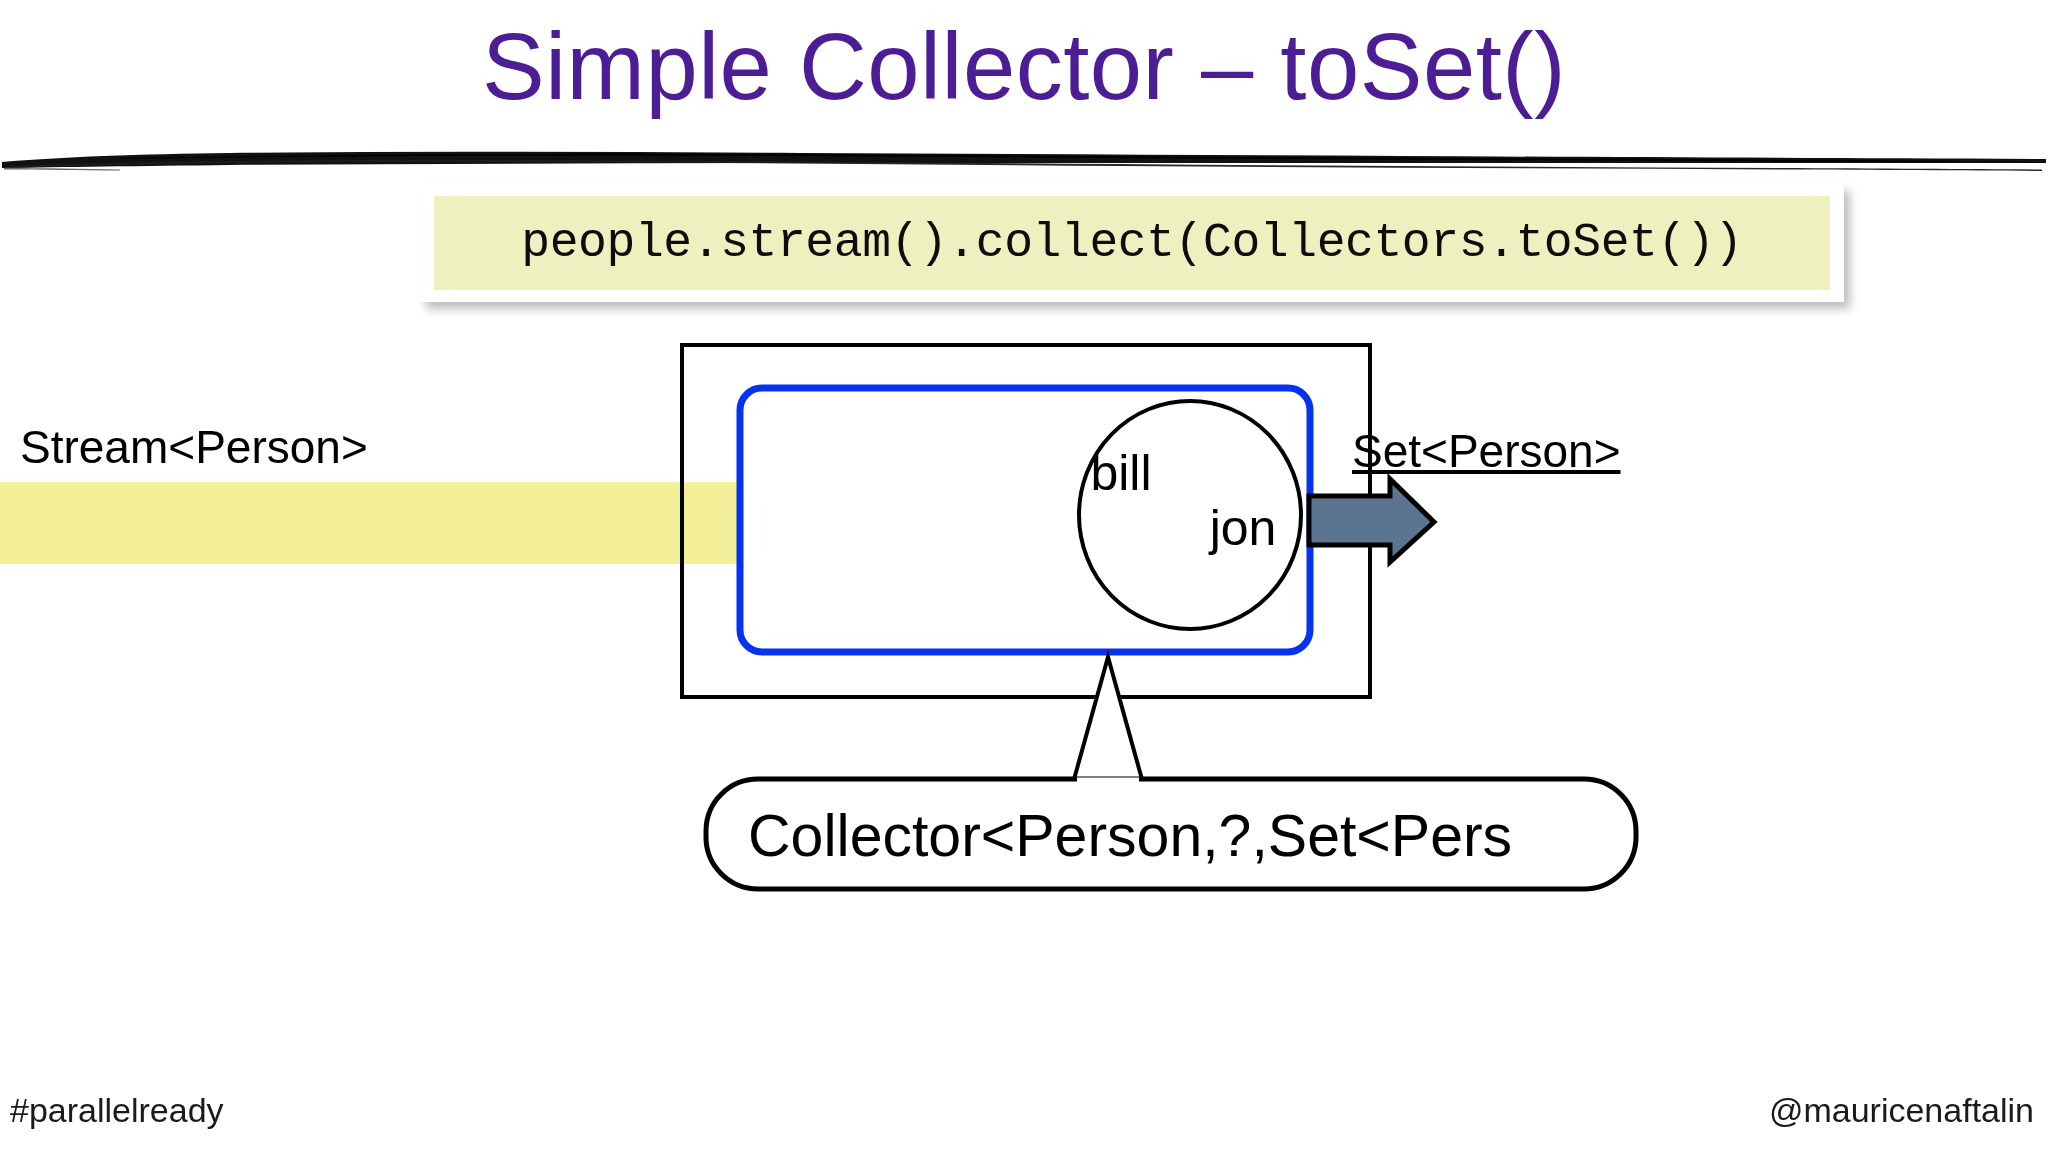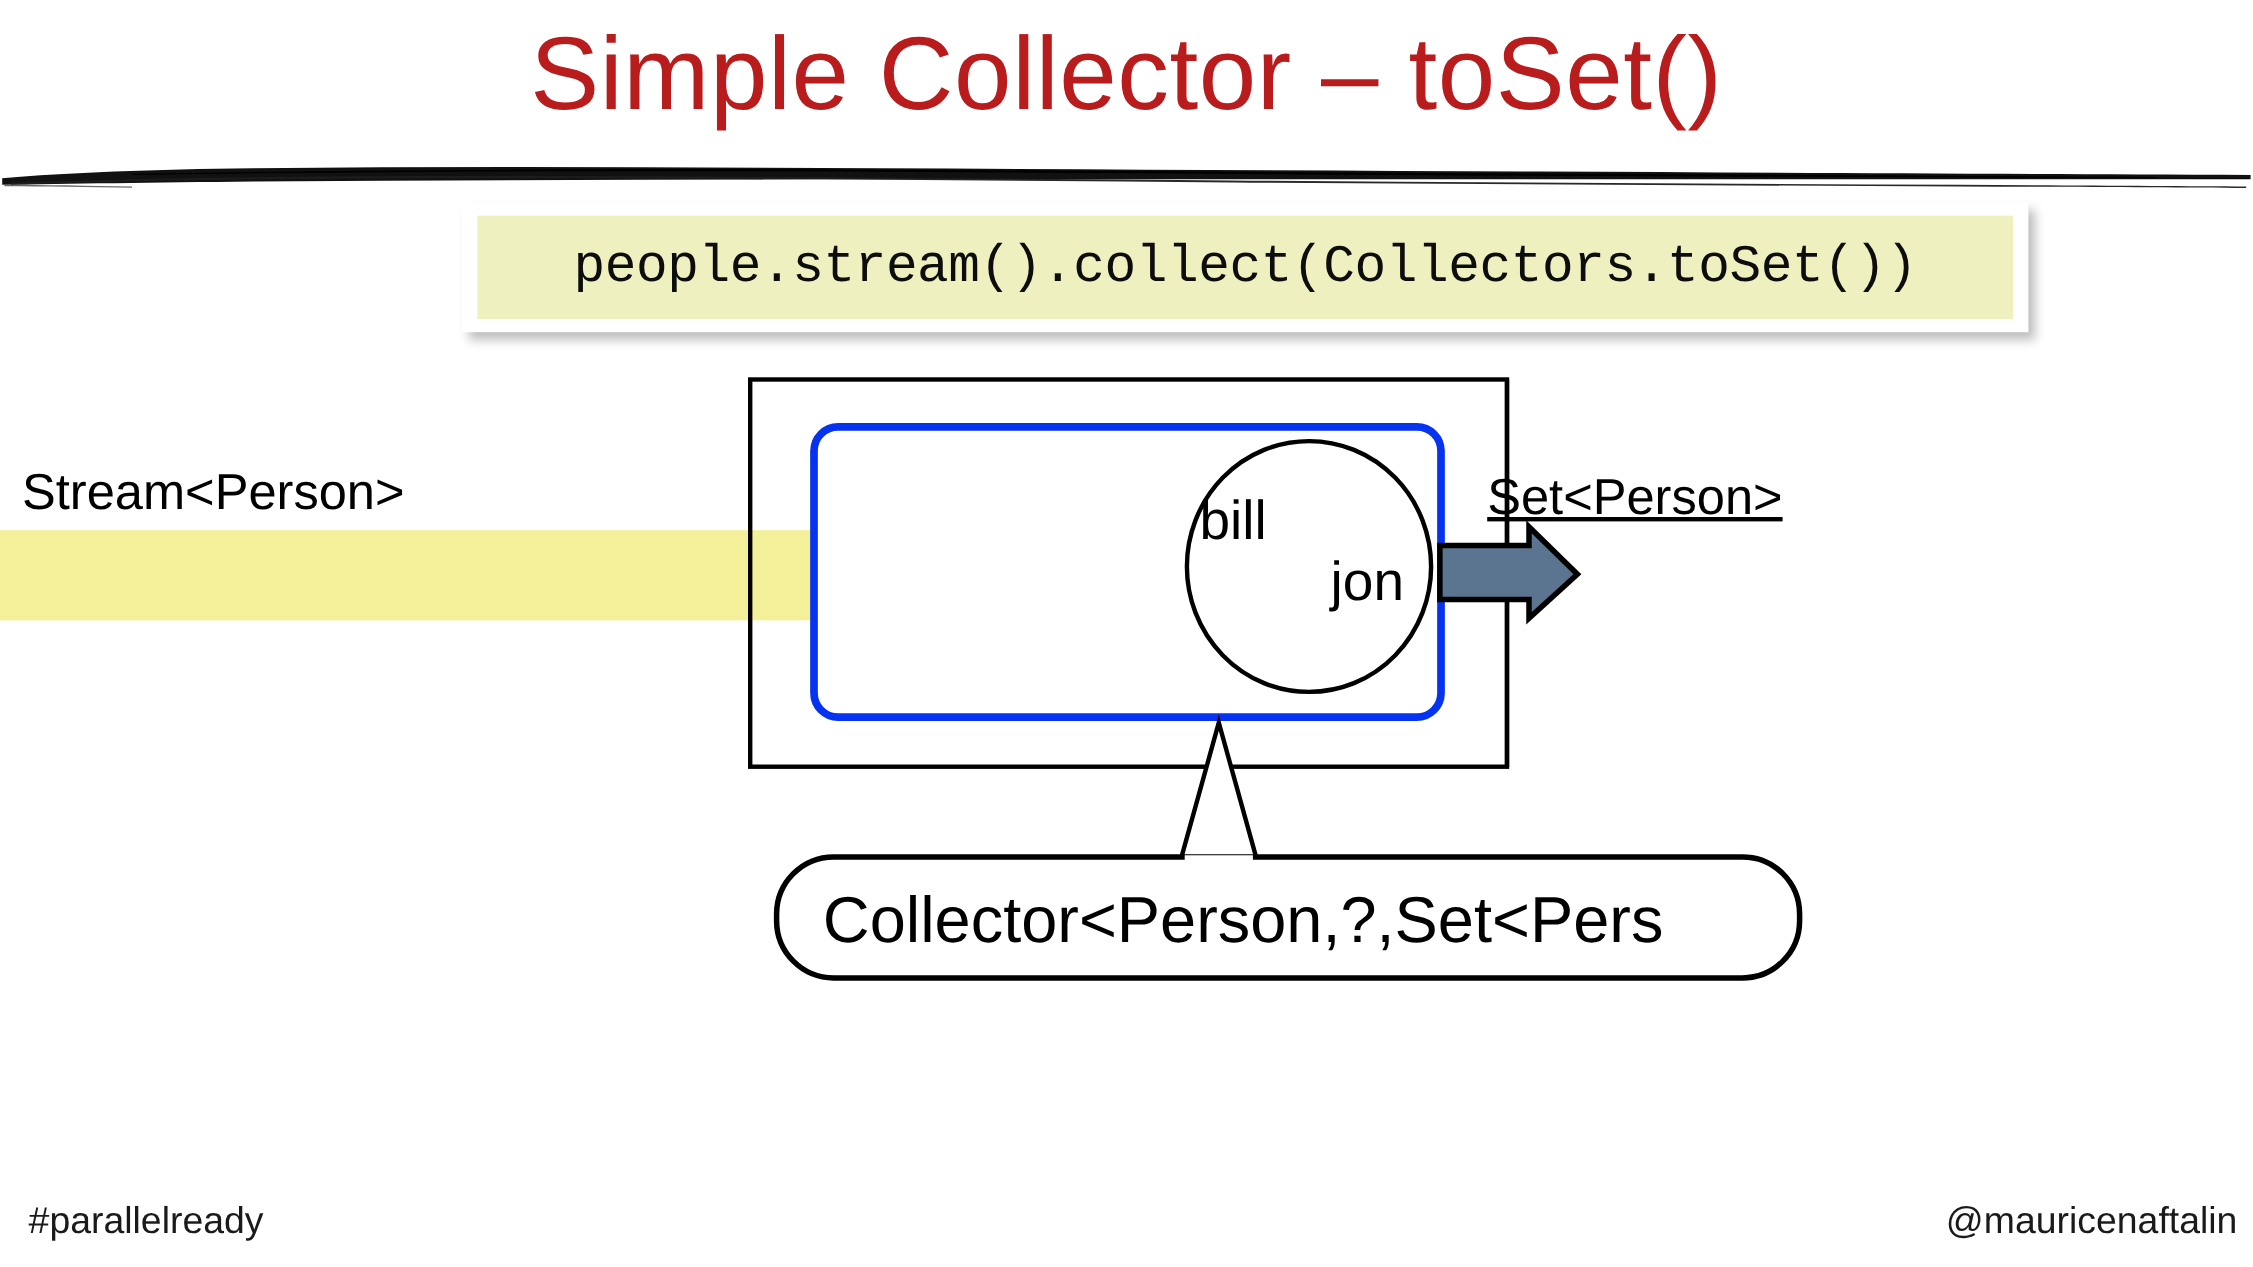--- a/index.html
+++ b/index.html
@@ -20,21 +20,21 @@
   #title {
     position: absolute;
     left: 0;
     top: 14px;
     width: 2048px;
     text-align: center;
     font-family: "Liberation Sans", sans-serif;
     font-size: 94px;
     font-weight: 300;
     letter-spacing: 0.5px;
-    color: #b91c1c;
+    color: #4c1d95;
     white-space: nowrap;
     line-height: 1.12;
   }
 
   
   #divider {
     position: absolute;
     left: 0;
     top: 140px;
     width: 2048px;
@@ -123,21 +123,21 @@
   
   .footer {
     position: absolute;
     bottom: 22px;
     font-family: "Liberation Sans", sans-serif;
     font-weight: 300;
     font-size: 34px;
     color: #1a1a1a;
     white-space: nowrap;
   }
-  #footer-left  { left: 10px; margin-left: 16px; }
+  #footer-left  { left: 10px; }
   #footer-right { right: 14px; }
 </style>
 </head>
 <body>
 
 <div id="slide">
 
   <div id="title">Simple Collector – toSet()</div>
 
   <svg id="divider" viewBox="0 0 2048 36" preserveAspectRatio="none" aria-hidden="true">

